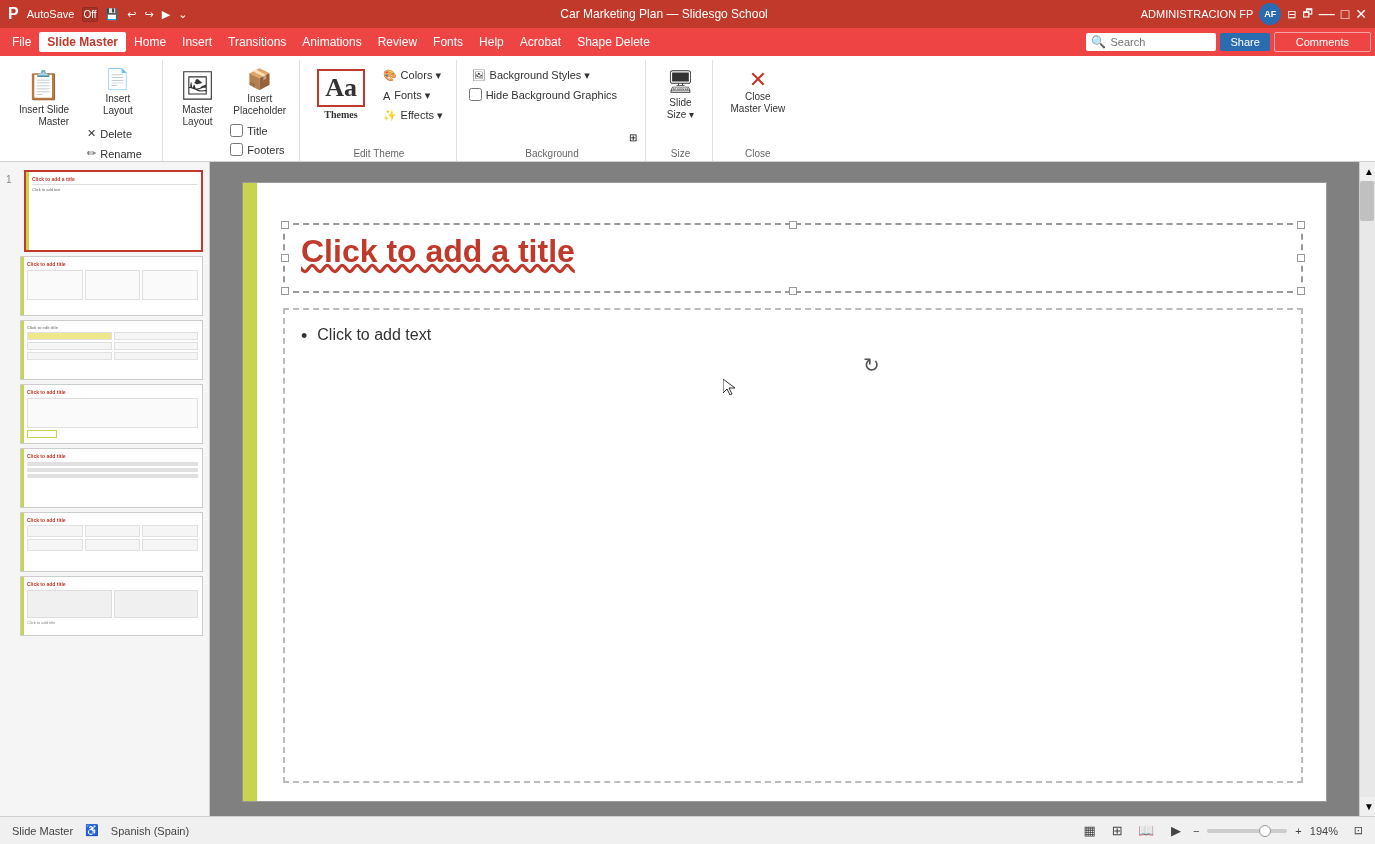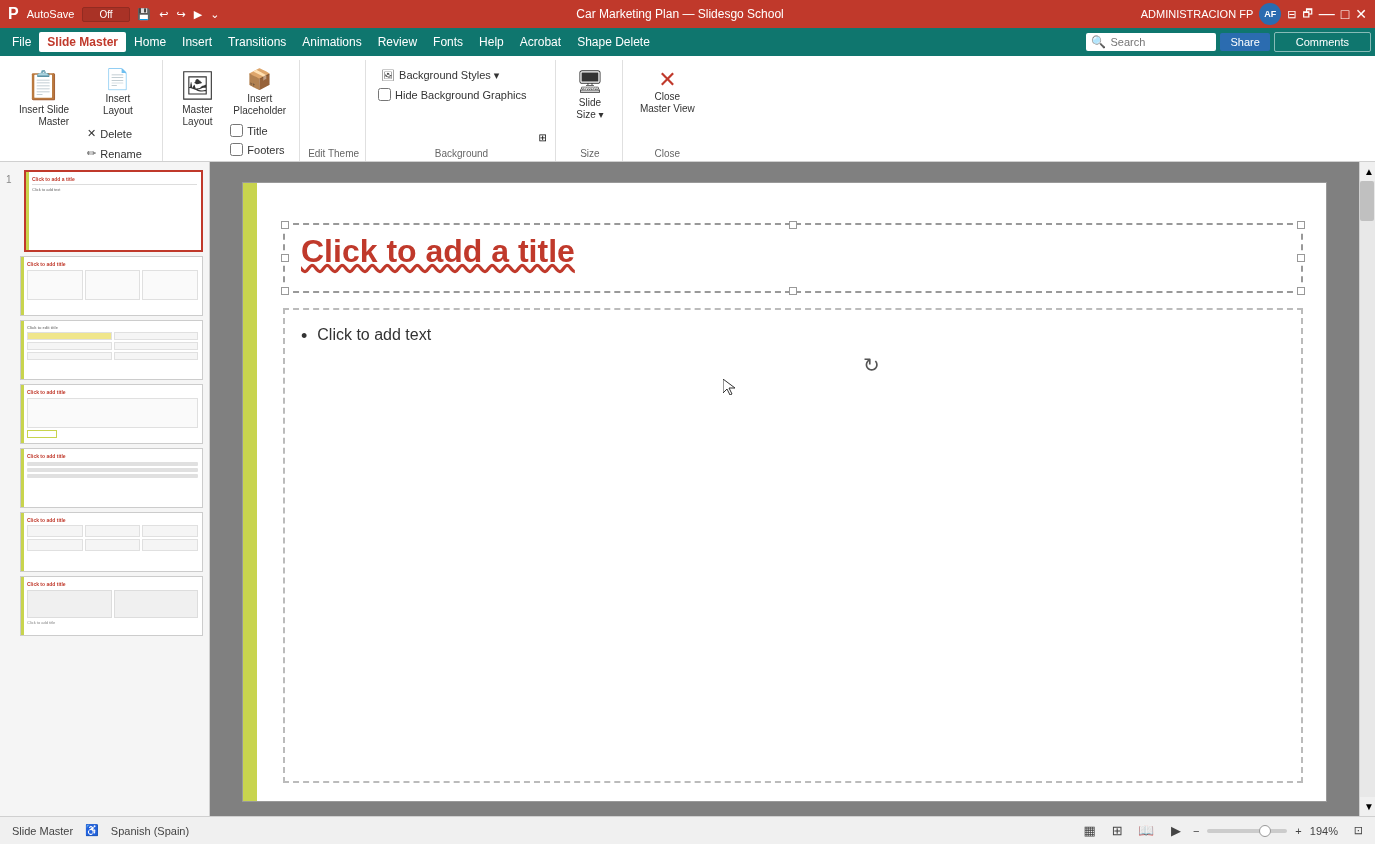--- a/index.html
+++ b/index.html
@@ -11,26 +11,26 @@
       background: #c0392b;
       display: flex;
       align-items: center;
       justify-content: space-between;
       padding: 0 8px;
       color: white;
     }
     .title-bar-left { display: flex; align-items: center; gap: 8px; font-size: 11px; }
     .title-bar-center { font-size: 12px; font-weight: 400; }
     .title-bar-right { display: flex; align-items: center; gap: 6px; font-size: 11px; }
-    .autosave-btn { background: #a93226; border: 1px solid #922b21; color: white; padding: 1px 16px; font-size: 10px; cursor: pointer; border-radius: 2px; }
+    .autosave-btn { background: #a93226; border: 1px solid #922b21; color: white; padding: 1px 0; font-size: 10px; cursor: pointer; border-radius: 2px; }
 
     
     .menu-bar {
       height: 28px;
-      background: #0f766e;
+      background: #ef4444;
       display: flex;
       align-items: center;
       padding: 0 4px;
       color: white;
     }
     .menu-item {
       padding: 3px 8px;
       cursor: pointer;
       font-size: 12px;
       border-radius: 2px;
@@ -378,20 +378,40 @@
         <label class="checkbox-row">
           <input type="checkbox" style="">
           <span>Footers</span>
         </label>
       </div>
     </div>
     <div class="ribbon-group-label">Master Layout</div>
   </div>
 
   <div class="ribbon-group">
+    <div class="ribbon-group-content">
+      <div class="ribbon-btn themes-btn" style="font-size:26px; font-family: serif; font-weight:bold; min-width:56px; padding:4px 8px; flex-direction:column;">
+        <div style="font-size:26px; font-weight:bold; font-family:serif; border:2px solid #c0392b; padding:2px 6px; color:#333;">Aa</div>
+        <div style="font-size:10px;">Themes</div>
+      </div>
+      <div class="ribbon-col">
+        <div class="ribbon-btn-small">
+          <span>🎨</span>
+          <span>Colors ▾</span>
+        </div>
+        <div class="ribbon-btn-small">
+          <span>A</span>
+          <span>Fonts ▾</span>
+        </div>
+        <div class="ribbon-btn-small">
+          <span>✨</span>
+          <span>Effects ▾</span>
+        </div>
+      </div>
+    </div>
     <div class="ribbon-group-label">Edit Theme</div>
   </div>
 
   <div class="ribbon-group">
     <div class="ribbon-group-content">
       <div class="ribbon-col">
         <div class="ribbon-btn-small">
           <span>🖼</span>
           <span>Background Styles ▾</span>
         </div>

